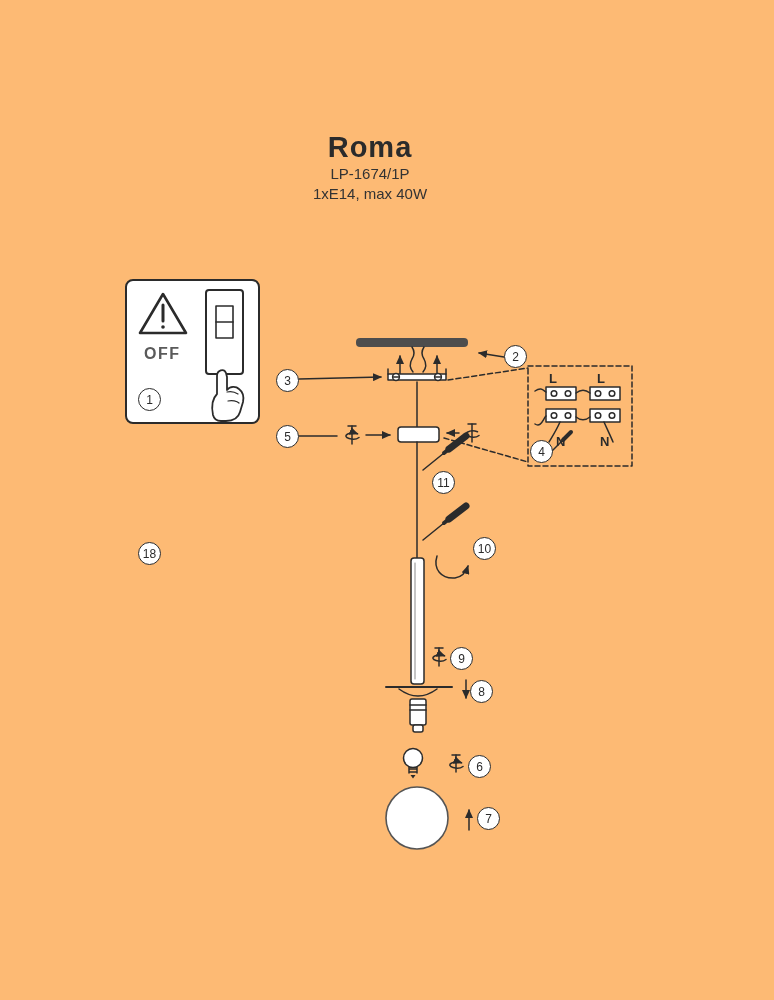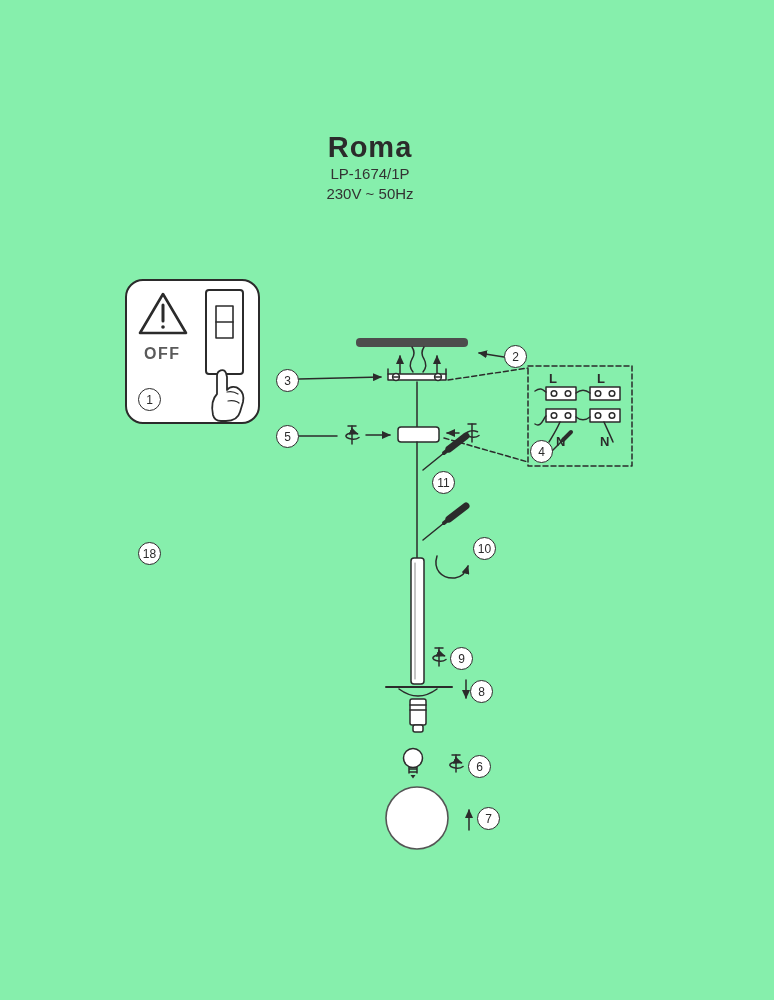--- a/index.html
+++ b/index.html
@@ -1,40 +1,40 @@
 <!DOCTYPE html>
 <html><head>
 <meta charset="utf-8">
 <style>
   html,body{margin:0;padding:0;background:#ffffff;}
-  .page{position:relative;width:774px;height:1000px;background:#86efac;overflow:hidden;
+  .page{position:relative;width:774px;height:1000px;background:#fdba74;overflow:hidden;
         font-family:"Liberation Sans",sans-serif;color:#2b2b2b;}
   .header{position:absolute;left:0;top:131px;width:740px;text-align:center;}
   .title{font-size:29px;font-weight:700;letter-spacing:1px;color:#2b2b2b;}
   .spec{font-size:15px;line-height:20px;color:#333;}
   .spec:first-of-type{margin-top:4px;}
   .diagram{position:absolute;left:0;top:0;}
   .panel{position:absolute;width:131px;background:#fff;border:2px solid #2b2b2b;
-         border-radius:18px;overflow:hidden;}
+         border-radius:8px;overflow:hidden;}
   .panel svg{position:absolute;left:0;top:0;}
   .switch-label{position:absolute;font-size:16px;font-weight:bold;letter-spacing:1.5px;color:#5a5a5a;}
   .step{position:absolute;width:21px;height:21px;border:1.5px solid #2b2b2b;border-radius:50%;
         background:#fff;display:flex;align-items:center;justify-content:center;
         font-size:12px;color:#2b2b2b;z-index:5;}
   .term-label{position:absolute;font-size:13px;font-weight:bold;color:#2b2b2b;z-index:4;}
 </style>
 </head>
 <body>
 
 <div class="page">
 
   <div class="header">
     <div class="title">Roma</div>
     <div class="spec">LP-1674/1P</div>
-    <div class="spec">230V ~ 50Hz</div>
+    <div class="spec">1xE14, max 40W</div>
   </div>
 
   <svg class="diagram" width="774" height="1000" viewBox="0 0 774 1000">
     <defs>
       <marker id="ah" markerUnits="userSpaceOnUse" markerWidth="10" markerHeight="8" refX="8" refY="4" orient="auto">
         <path d="M0,0 L9,4 L0,8 Z" fill="#2b2b2b"></path>
       </marker>
     </defs>
 
     <g stroke="#2b2b2b" stroke-width="1.5" fill="none" stroke-linecap="round" stroke-linejoin="round">

